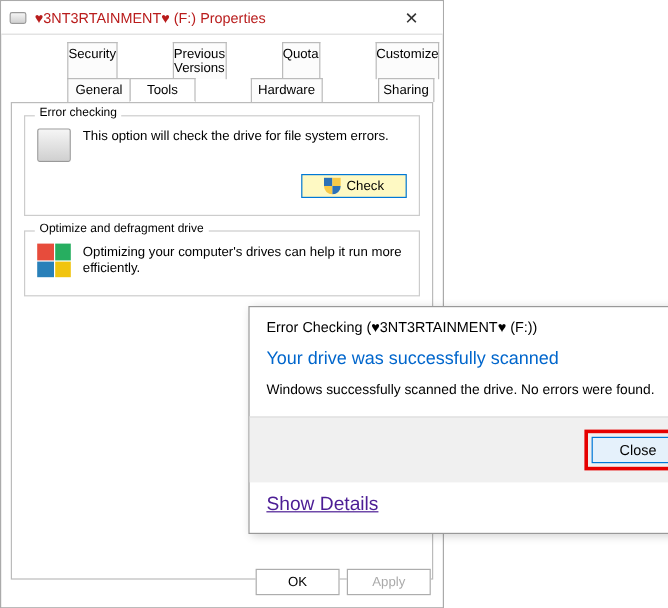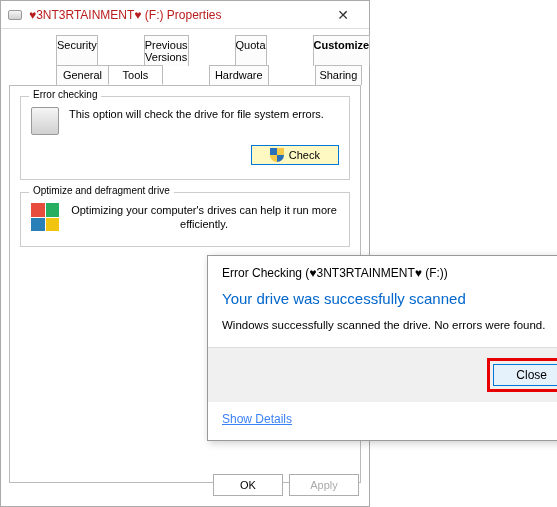--- a/index.html
+++ b/index.html
@@ -15,21 +15,21 @@
 .tab-area { padding: 6px 8px 0 8px; }
 .tab-row { display: flex; }
 .tab-row .tab { border: 1px solid #bbb; border-bottom: none; padding: 3px 0; font-size: 11px; text-align: center; background: #fff; margin-right: -1px; position: relative; }
 .tab-row2 { position: relative; top: -1px; }
 .tab.active { background: #fff; z-index: 2; border-bottom: 1px solid #fff; }
 .tab-row .tab:not(.active) { background: #fcfcfc; margin-left: 47px; }
 .tab-panel { border: 1px solid #bbb; margin-top: -1px; padding: 10px; height: 398px; position: relative; }
 
 .group { border: 1px solid #ccc; padding: 10px 10px 14px 10px; margin-bottom: 12px; position: relative; }
 .group-title { position: absolute; top: -8px; left: 8px; background: #fff; padding: 0 4px; font-size: 10px; color: #000; }
-.group-body { display: flex; gap: 10px; align-items: flex-start; text-align: center; }
+.group-body { display: flex; gap: 10px; align-items: flex-start; }
 .group-icon { width: 28px; height: 28px; flex-shrink: 0; }
 .group-text { font-size: 11px; color: #000; line-height: 1.3; }
 
 .check-btn-row { display: flex; justify-content: flex-end; margin-top: 10px; }
 .win-btn { border: 1px solid #0078d7; background: #fef9c3; padding: 2px 18px; font-size: 11px; display: flex; align-items: center; gap: 5px; cursor: default; }
 
 .bottom-buttons { position: absolute; bottom: 10px; right: 10px; display: flex; gap: 6px; }
 .bottom-buttons .win-btn { min-width: 70px; justify-content: center; background: #fff; border: 1px solid #adadad; padding: 4px 8px; }
 .bottom-buttons .win-btn.disabled { color: #aaa; }
 
@@ -52,27 +52,27 @@
 
 
 .error-dialog { position: absolute; left: 207px; top: 255px; width: 384px; border: 1px solid #999; background: #fff; box-shadow: 2px 2px 8px rgba(0,0,0,0.2); }
 .error-header { padding: 10px 14px 4px; font-size: 12px; color: #000; }
 .error-headline { padding: 6px 14px 10px; font-size: 15px; color: #0066cc; }
 .error-body { padding: 0 14px 14px; font-size: 11.5px; color: #000; line-height: 1.4; }
 .error-btn-row { border-top: 1px solid #ddd; background: #f0f0f0; padding: 10px 14px; display: flex; justify-content: flex-end; }
 .highlight-box { border: 3px solid #e60000; padding: 3px; display: inline-block; }
 .close-btn { border: 1px solid #0078d7; background: #e5f1fb; padding: 3px 22px; font-size: 12px; }
 .error-footer { padding: 10px 14px 14px; }
-.link { color: #3b82f6; text-decoration: underline; font-size: 12px; cursor: pointer; }
+.link { color: #4c1d95; text-decoration: underline; font-size: 16px; cursor: pointer; }
 
 
 .r1 .tab:nth-child(1){width:70px;}
 .r1 .tab:nth-child(2){width:110px;}
 .r1 .tab:nth-child(3){width:70px;}
-.r1 .tab:nth-child(4){width:102px;font-weight:bold;}
+.r1 .tab:nth-child(4){width:102px;}
 .r2 .tab:nth-child(1){width:83px;}
 .r2 .tab:nth-child(2){width:86px;}
 .r2 .tab:nth-child(3){width:94px;}
 .r2 .tab:nth-child(4){width:74px;}
 </style>
 </head>
 <body>
 
 <div class="props-window">
   <div class="titlebar">

